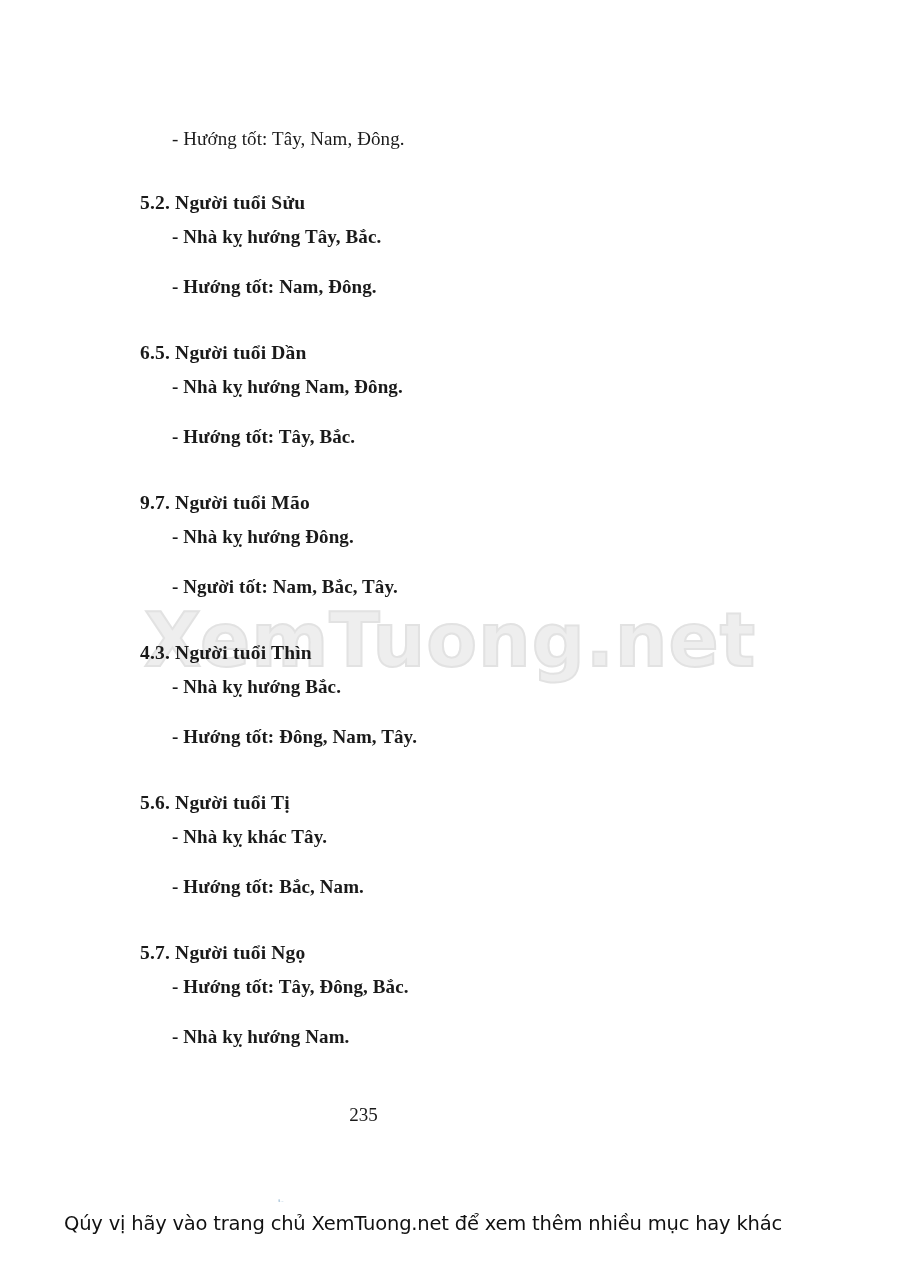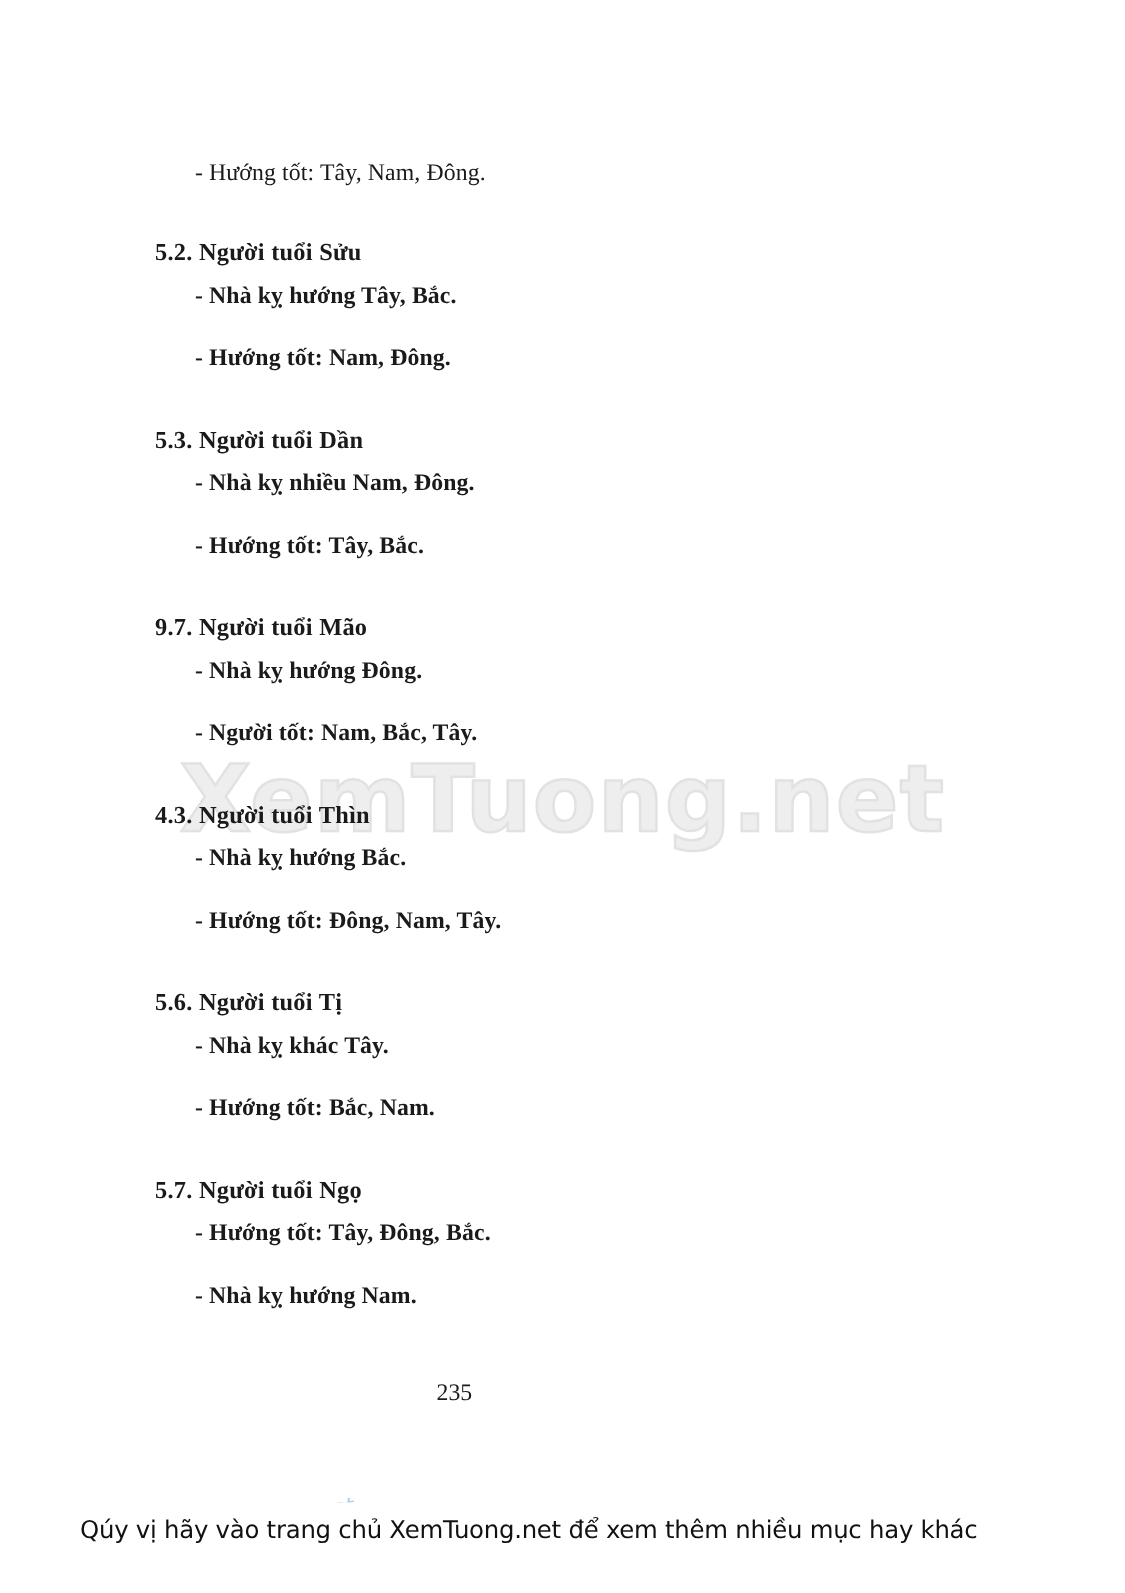--- a/index.html
+++ b/index.html
@@ -18,21 +18,21 @@
 
   .page {
     position: relative;
     width: 900px;
     height: 1274px;
     box-sizing: border-box;
   }
 
   .content {
     position: absolute;
-    left: 124px;
+    left: 140px;
     top: 128px;
     width: 640px;
     z-index: 2;
   }
 
   .line-first {
     font-size: 19px;
     padding-left: 32px;
     margin: 0 0 42px 0;
     letter-spacing: 0.1px;
@@ -143,22 +143,22 @@
 
     <p class="line-first">- Hướng tốt: Tây, Nam, Đông.</p>
 
     <div class="section">
       <h2 class="sec-heading">5.2. Người tuổi Sửu</h2>
       <p class="sec-line">- Nhà kỵ hướng Tây, Bắc.</p>
       <p class="sec-line">- Hướng tốt: Nam, Đông.</p>
     </div>
 
     <div class="section">
-      <h2 class="sec-heading">5.3. Người tuổi Dần</h2>
-      <p class="sec-line">- Nhà kỵ nhiều Nam, Đông.</p>
+      <h2 class="sec-heading">6.5. Người tuổi Dần</h2>
+      <p class="sec-line">- Nhà kỵ hướng Nam, Đông.</p>
       <p class="sec-line">- Hướng tốt: Tây, Bắc.</p>
     </div>
 
     <div class="section">
       <h2 class="sec-heading">9.7. Người tuổi Mão</h2>
       <p class="sec-line">- Nhà kỵ hướng Đông.</p>
       <p class="sec-line">- Người tốt: Nam, Bắc, Tây.</p>
     </div>
 
     <div class="section">

